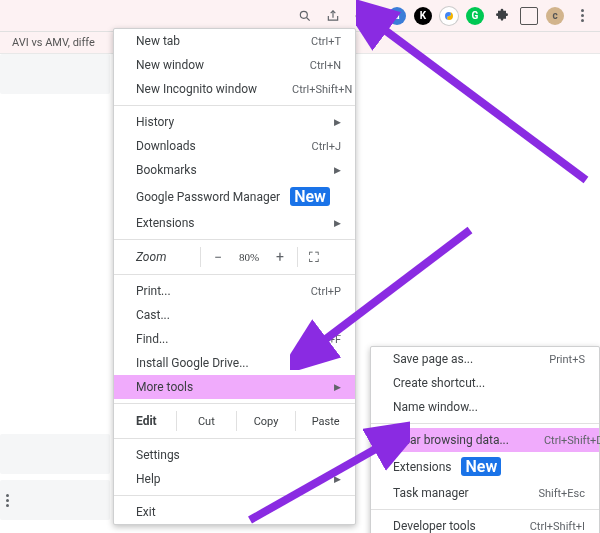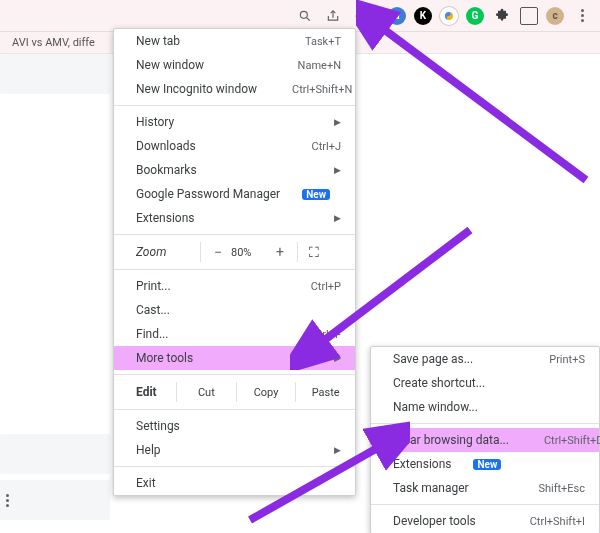--- a/index.html
+++ b/index.html
@@ -70,27 +70,27 @@
     justify-content:space-between;
     padding: 5px 14px 5px 22px;
     min-height: 22px;
     cursor:default;
     white-space:nowrap;
     gap:35px;
   }
   .mrow.highlight { background:#f0abfc;}
   .mrow .shortcut { color:#5f6368; font-size:11px; }
   .mrow .arrow { color:#5f6368; font-size:9px; margin-left:auto; padding-left:10px;}
-  .mrow .badge-new { background:#1a73e8;color:#fff;font-size:10px;font-weight:600;padding:0 4px;border-radius:3px;margin-left:22px;}
+  .mrow .badge-new { background:#1a73e8;color:#fff;font-size:16px;font-weight:600;padding:0 4px;border-radius:3px;margin-left:10px;}
   .left { display:flex;align-items:center;}
   .sep { height:1px; background:#e0e0e0; margin:4px 0;}
   .zoom-row { display:flex;align-items:center;padding:3px 10px 3px 22px;min-height:24px;}
   .zoom-row .zlabel{flex:0 0 60px;font-style:italic;}
   .zoom-row .zbtn{width:26px;text-align:center;color:#5f6368;font-size:14px;}
-  .zoom-row .zval{width:36px;font-size:11px;}
+  .zoom-row .zval{width:36px;text-align:center;font-size:11px;font-family:Liberation Serif, serif;}
   .zoom-row .sepv{width:1px;height:20px;background:#e0e0e0;margin:0 4px;}
   .zoom-row .fs{width:22px;text-align:center;font-size:14px;letter-spacing:-2px;}
   .edit-row{display:flex;align-items:center;padding:3px 0 3px 22px;min-height:24px;}
   .edit-row .elabel{flex:0 0 40px;font-weight:bold;}
   .edit-row .ebtn{flex:1;text-align:center;color:#3c4043;font-size:11px;}
   .edit-row .sepv{width:1px;height:20px;background:#e0e0e0;}
   .arrow-svg { position:absolute; pointer-events:none; }
 </style>
 </head>
 <body>
@@ -152,25 +152,25 @@
   <div class="side-kebab">
       <span></span>
       <span></span>
       <span></span>
     </div>
 </div>
 
 <div class="menu main-menu">
   <div class="mrow">
     <span>New tab</span>
-    <span class="shortcut">Task+T</span>
+    <span class="shortcut">Ctrl+T</span>
   </div>
   <div class="mrow">
     <span>New window</span>
-    <span class="shortcut">Name+N</span>
+    <span class="shortcut">Ctrl+N</span>
   </div>
   <div class="mrow">
     <span>New Incognito window</span>
     <span class="shortcut">Ctrl+Shift+N</span>
   </div>
   <div class="sep"></div>
   <div class="mrow">
     <span>History</span>
     <span class="arrow">▶</span>
   </div>
@@ -206,20 +206,23 @@
   <div class="mrow">
     <span>Print...</span>
     <span class="shortcut">Ctrl+P</span>
   </div>
   <div class="mrow">
     <span>Cast...</span>
   </div>
   <div class="mrow">
     <span>Find...</span>
     <span class="shortcut">Ctrl+F</span>
+  </div>
+  <div class="mrow">
+    <span>Install Google Drive...</span>
   </div>
   <div class="mrow highlight">
     <span>More tools</span>
     <span class="arrow">▶</span>
   </div>
   <div class="sep"></div>
   <div class="edit-row">
     <span class="elabel">Edit</span>
     <span class="sepv"></span>
     <span class="ebtn">Cut</span>

